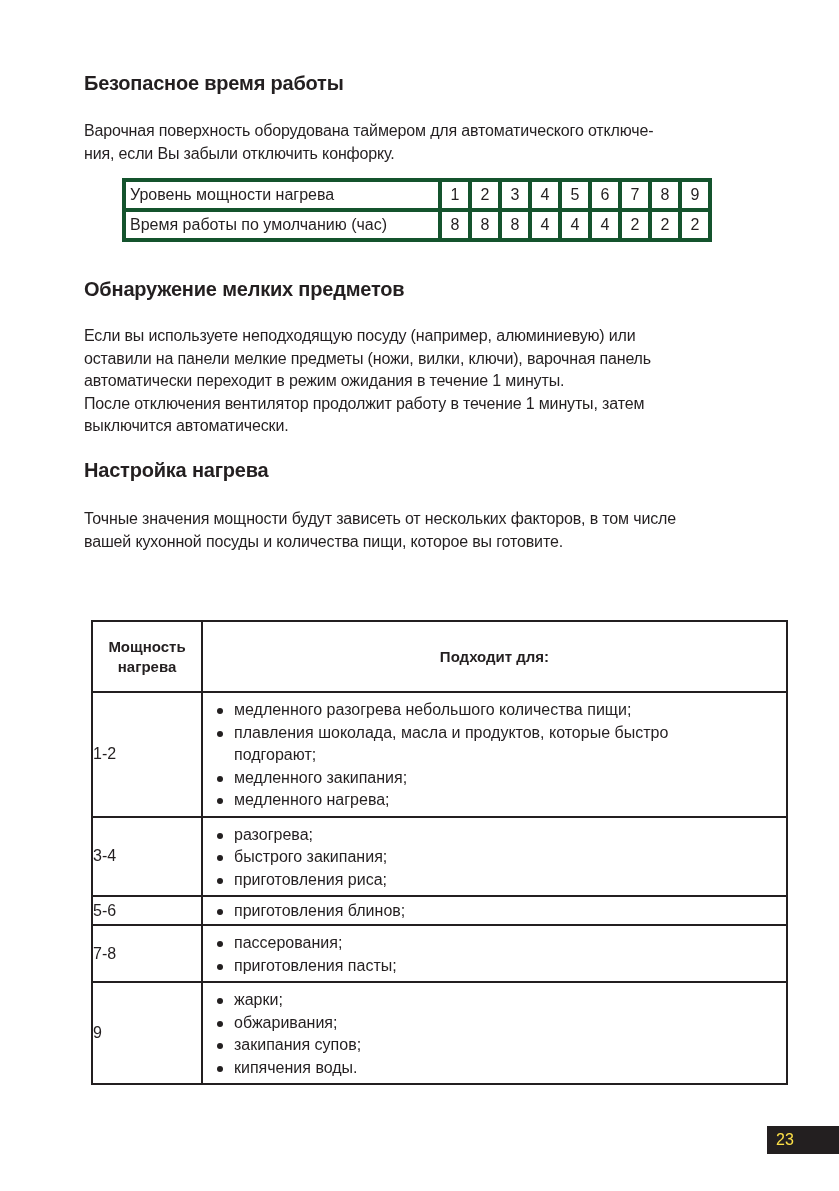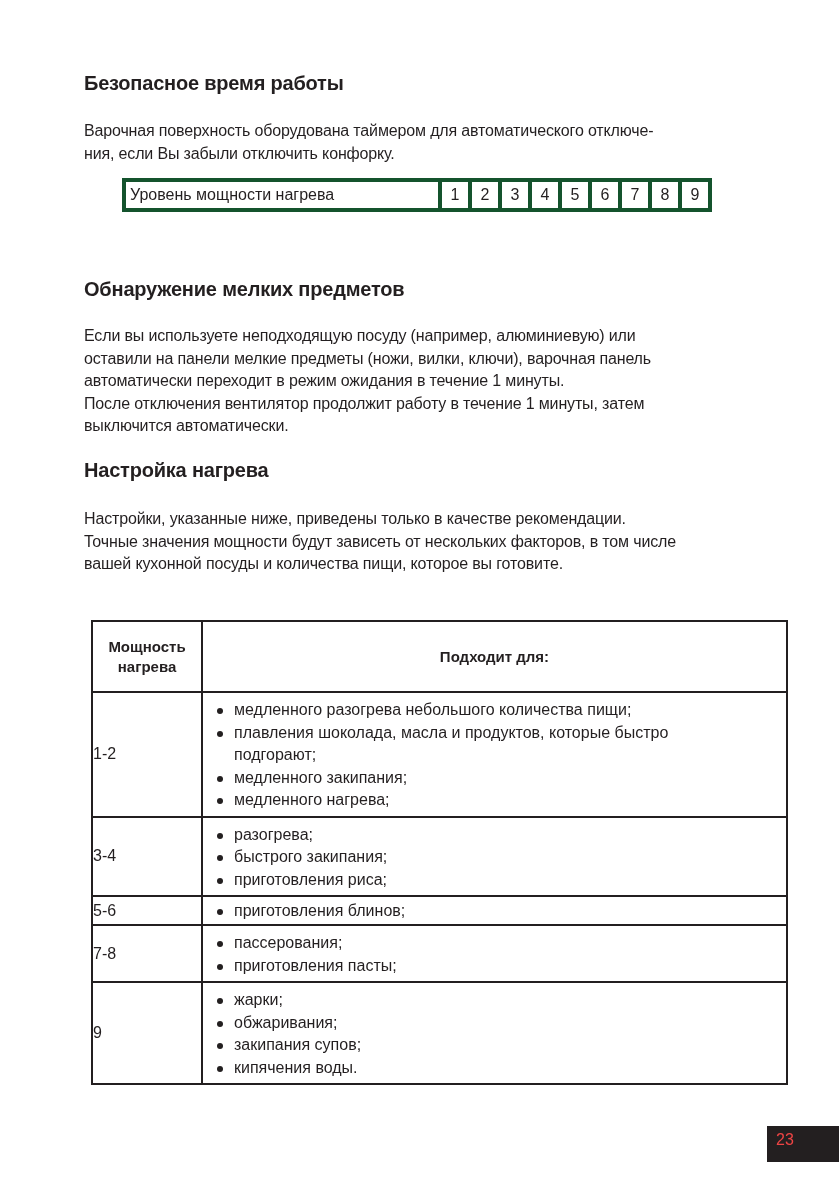--- a/index.html
+++ b/index.html
@@ -84,23 +84,23 @@
       border-radius: 50%;
       background: #231f20;
     }
     table.heat li .wrap { display: block; }
 
     .page-num {
       position: absolute;
       left: 767px;
       top: 1126px;
       width: 72px;
-      height: 36px;
+      height: 28px;
       background: #231f20;
-      color: #ef4444;
+      color: #fde047;
       font-size: 16px;
       line-height: 28px;
       padding-left: 9px;
     }
   </style>
 </head>
 <body>
 
 <div class="h2" style="top:72px;">Безопасное время работы</div>
 <div class="para" style="top:120px;">
@@ -114,36 +114,47 @@
     <td class="lbl">Уровень мощности нагрева</td>
     <td>1</td>
     <td>2</td>
     <td>3</td>
     <td>4</td>
     <td>5</td>
     <td>6</td>
     <td>7</td>
     <td>8</td>
     <td>9</td>
+  </tr>
+  <tr>
+    <td class="lbl">Время работы по умолчанию (час)</td>
+    <td>8</td>
+    <td>8</td>
+    <td>8</td>
+    <td>4</td>
+    <td>4</td>
+    <td>4</td>
+    <td>2</td>
+    <td>2</td>
+    <td>2</td>
   </tr>
 </tbody>
   </table>
 
 <div class="h2" style="top:278px;">Обнаружение мелких предметов</div>
 <div class="para" style="top:325px;">
   <span class="ln">Если вы используете неподходящую посуду (например, алюминиевую) или</span>
   <span class="ln">оставили на панели мелкие предметы (ножи, вилки, ключи), варочная панель</span>
   <span class="ln">автоматически переходит в режим ожидания в течение 1 минуты.</span>
   <span class="ln">После отключения вентилятор продолжит работу в течение 1 минуты, затем</span>
   <span class="ln">выключится автоматически.</span>
 </div>
 
 <div class="h2" style="top:459px;">Настройка нагрева</div>
 <div class="para" style="top:508px;">
-  <span class="ln">Настройки, указанные ниже, приведены только в качестве рекомендации.</span>
   <span class="ln">Точные значения мощности будут зависеть от нескольких факторов, в том числе</span>
   <span class="ln">вашей кухонной посуды и количества пищи, которое вы готовите.</span>
 </div>
 
 <table class="heat">
   <tbody>
       <tr>
     <th class="c1">
       <span style="display:block">Мощность</span>
       <span style="display:block">нагрева</span>

